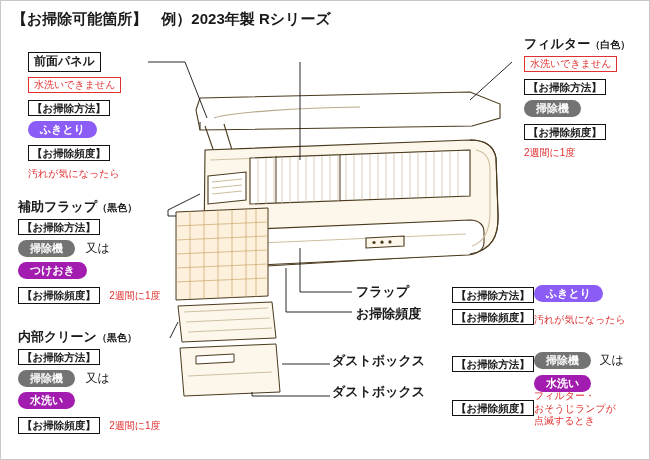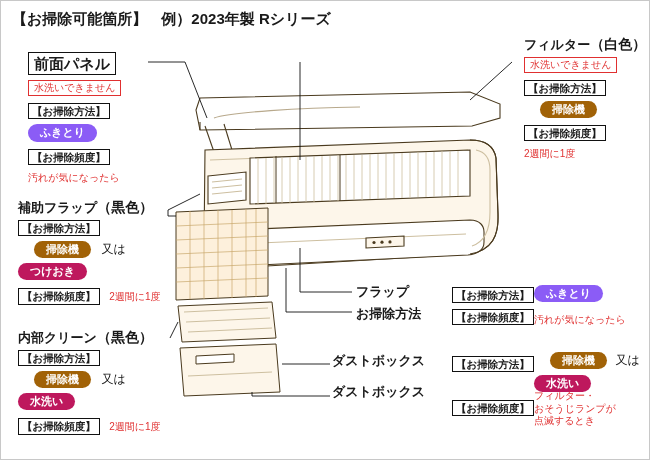--- a/index.html
+++ b/index.html
@@ -27,50 +27,50 @@
   
   .hdr{
     font-size:10.5px;font-weight:bold;
     border:1px solid #111;
     background:#fff;
     padding:1px 3px;
     display:inline-block;
     white-space:nowrap;
     line-height:1.15;
   }
-  .hdr.big{font-size:15px;padding:2px 5px;}
+  .hdr.big{font-size:12px;padding:2px 5px;}
   .pill{
     display:inline-block;
     border-radius:9px;
     color:#fff;
     font-size:11px;font-weight:bold;
     padding:2px 12px;
     text-align:center;
     white-space:nowrap;
     line-height:1.2;
   }
-  .pill.green{background:#a16207;margin-left:16px;}
-  .pill.blue{background:#be185d;}
+  .pill.green{background:#737373;}
+  .pill.blue{background:#a21caf;}
   .pill.orange{background:#8b5cf6;}
   .nowash{
     display:inline-block;
     border:1px solid #e03030;
     color:#e03030;
     font-size:10px;
     padding:1px 5px;
     background:#fff;
     white-space:nowrap;
     line-height:1.2;
   }
   .redtxt{color:#e03030;font-size:10px;line-height:1.25;white-space:nowrap;}
   .mata{font-size:12px;color:#111;}
   .ttl{
     font-size:13px;font-weight:bold;white-space:nowrap;
   }
-  .ttl .sub{font-size:14px;font-weight:bold;}
+  .ttl .sub{font-size:10px;font-weight:bold;}
   .grp{line-height:1.0;}
   .row{margin-top:3px;}
   
   svg.lines{position:absolute;left:0;top:0;width:650px;height:460px;pointer-events:none;}
 </style>
 </head>
 <body>
 
 <div id="frame"></div>
 
@@ -285,21 +285,21 @@
   <div class="ttl">フラップ</div>
 </div>
 <div class="abs" style="left:534px;top:283px;">
   <span class="pill orange">ふきとり</span>
 </div>
 <div class="abs" style="left:452px;top:285px;">
   <span class="hdr">【お掃除方法】</span>
 </div>
 
 <div class="abs" style="left:356px;top:305px;">
-  <div class="ttl">お掃除方法</div>
+  <div class="ttl">お掃除頻度</div>
 </div>
 <div class="abs" style="left:452px;top:307px;">
   <span class="hdr">【お掃除頻度】</span>
 </div>
 <div class="abs" style="left:534px;top:309px;">
   <span class="redtxt">汚れが気になったら</span>
 </div>
 
 <div class="abs" style="left:332px;top:352px;">
   <div class="ttl">ダストボックス</div>

